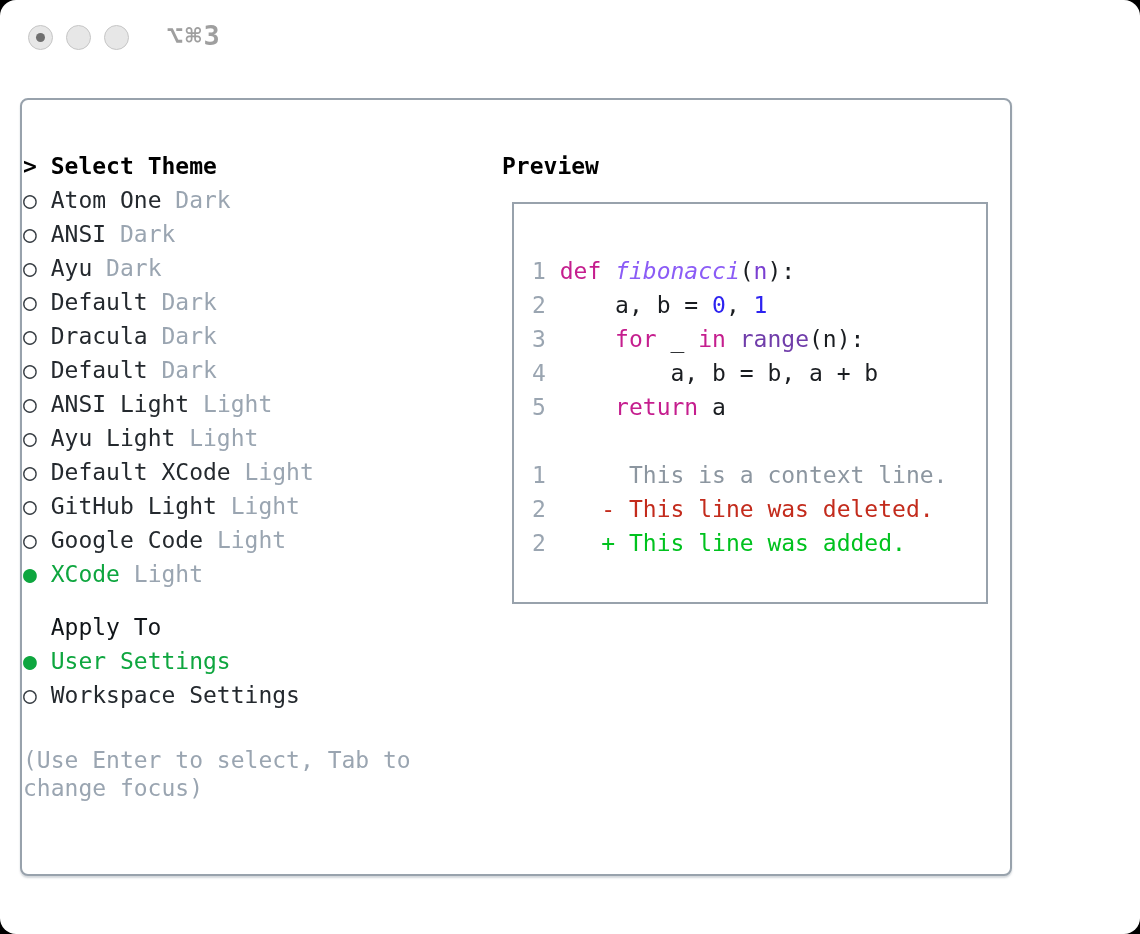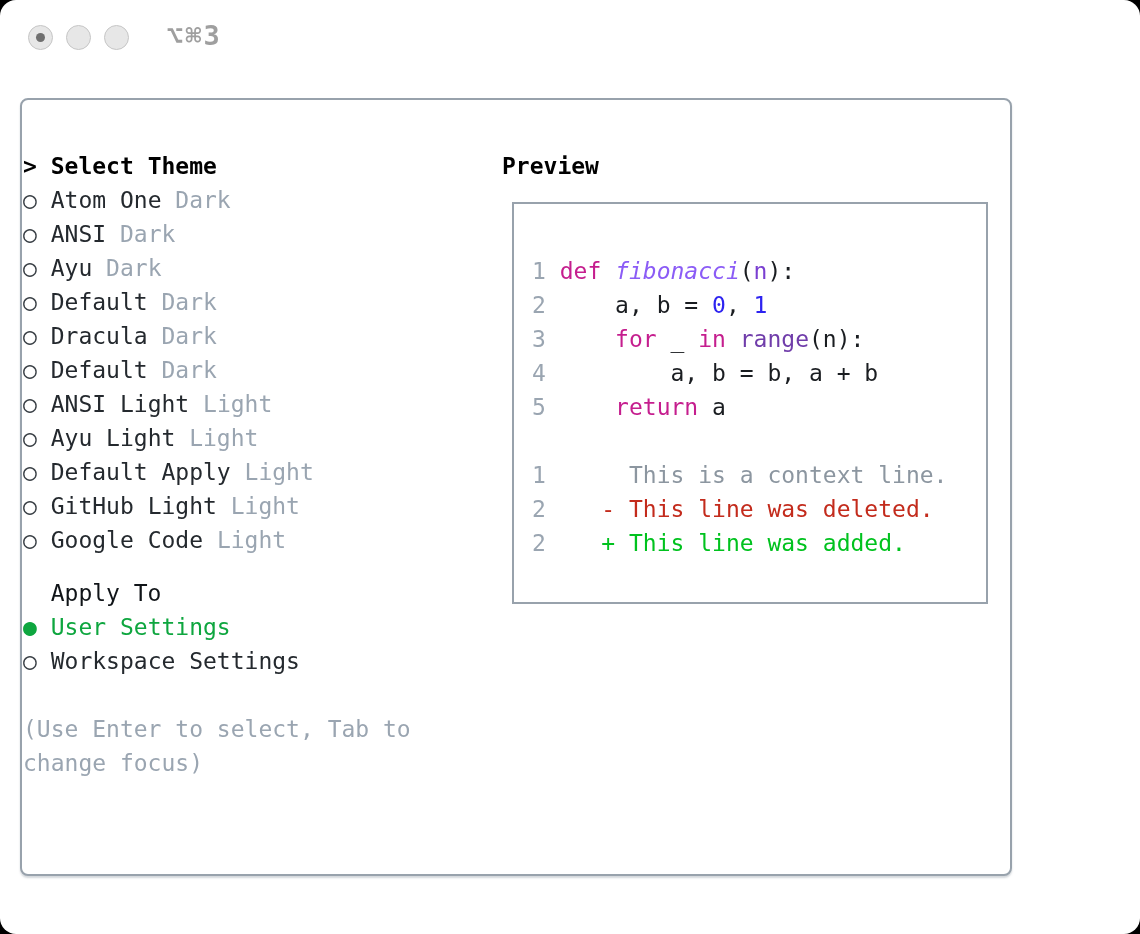--- a/index.html
+++ b/index.html
@@ -36,21 +36,21 @@
   .row { height:34px; white-space:pre; }
   .row.title { font-weight:bold; color:var(--title,#000); }
   .row .lbl { margin-left:1ch; }
   .radio { color:#3c4248; }
   .radio.on { color:var(--green,#0ea63f); }
   .tname { margin-left:1ch; }
   .tname.sel { color:var(--green,#0ea63f); }
   .tvariant { margin-left:1ch; color:var(--muted,#9aa5b1); }
   .apply-header { margin-top:19px; }
   .apply-header .lbl { margin-left:2ch; color:#101418; }
-  .hint { margin-top:34px; color:var(--muted,#9aa5b1); white-space:normal; line-height:34px; }
+  .hint { margin-top:34px; color:var(--muted,#9aa5b1); white-space:normal; line-height:28px; }
 
   .preview-title {
     position:absolute; left:480px; top:49px; height:34px; line-height:34px;
     font-size:23px; font-weight:bold; color:var(--title,#000);
   }
   .preview-box {
     position:absolute; left:490px; top:102px; width:476px; height:402px;
     border:2px solid var(--border,#98a2ac); background:#fff;
   }
   .codewrap { position:absolute; left:18px; top:50px; right:0;
@@ -82,23 +82,24 @@
 
       <div id="theme-list">
           <div class="row"><span class="radio">○</span><span class="tname">Atom One</span><span class="tvariant">Dark</span></div>
           <div class="row"><span class="radio">○</span><span class="tname">ANSI</span><span class="tvariant">Dark</span></div>
           <div class="row"><span class="radio">○</span><span class="tname">Ayu</span><span class="tvariant">Dark</span></div>
           <div class="row"><span class="radio">○</span><span class="tname">Default</span><span class="tvariant">Dark</span></div>
           <div class="row"><span class="radio">○</span><span class="tname">Dracula</span><span class="tvariant">Dark</span></div>
           <div class="row"><span class="radio">○</span><span class="tname">Default</span><span class="tvariant">Dark</span></div>
           <div class="row"><span class="radio">○</span><span class="tname">ANSI Light</span><span class="tvariant">Light</span></div>
           <div class="row"><span class="radio">○</span><span class="tname">Ayu Light</span><span class="tvariant">Light</span></div>
-          <div class="row"><span class="radio">○</span><span class="tname">Default Apply</span><span class="tvariant">Light</span></div>
+          <div class="row"><span class="radio">○</span><span class="tname">Default XCode</span><span class="tvariant">Light</span></div>
           <div class="row"><span class="radio">○</span><span class="tname">GitHub Light</span><span class="tvariant">Light</span></div>
           <div class="row"><span class="radio">○</span><span class="tname">Google Code</span><span class="tvariant">Light</span></div>
+          <div class="row"><span class="radio on">●</span><span class="tname sel">XCode</span><span class="tvariant">Light</span></div>
         </div>
 
       <div class="row apply-header"><span class="lbl">Apply To</span></div>
 
       <div id="apply-list">
           <div class="row"><span class="radio on">●</span><span class="tname sel">User Settings</span></div>
           <div class="row"><span class="radio">○</span><span class="tname">Workspace Settings</span></div>
         </div>
 
       <div class="hint">(Use Enter to select, Tab to change focus)</div>

